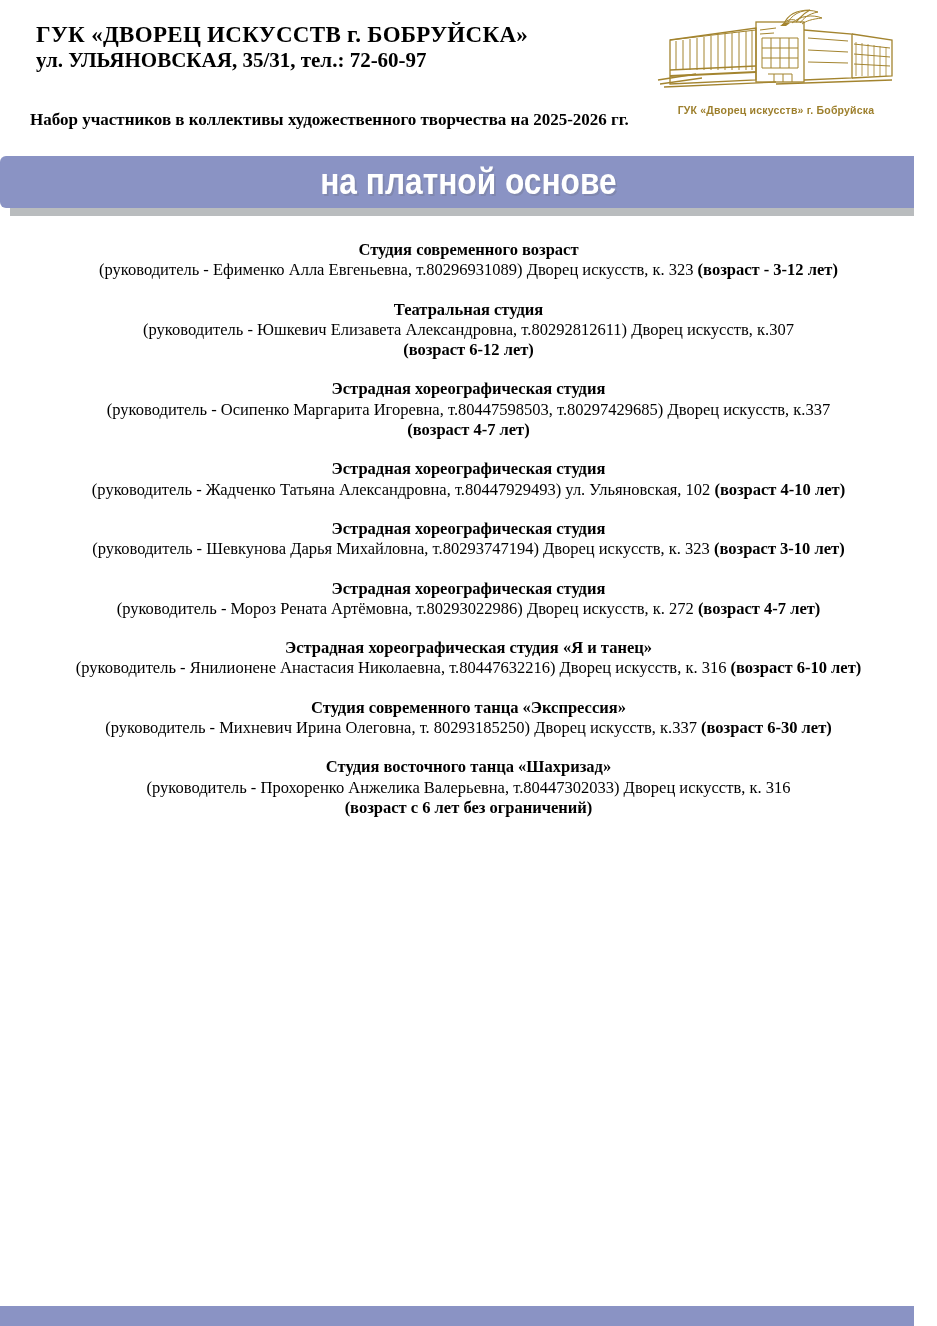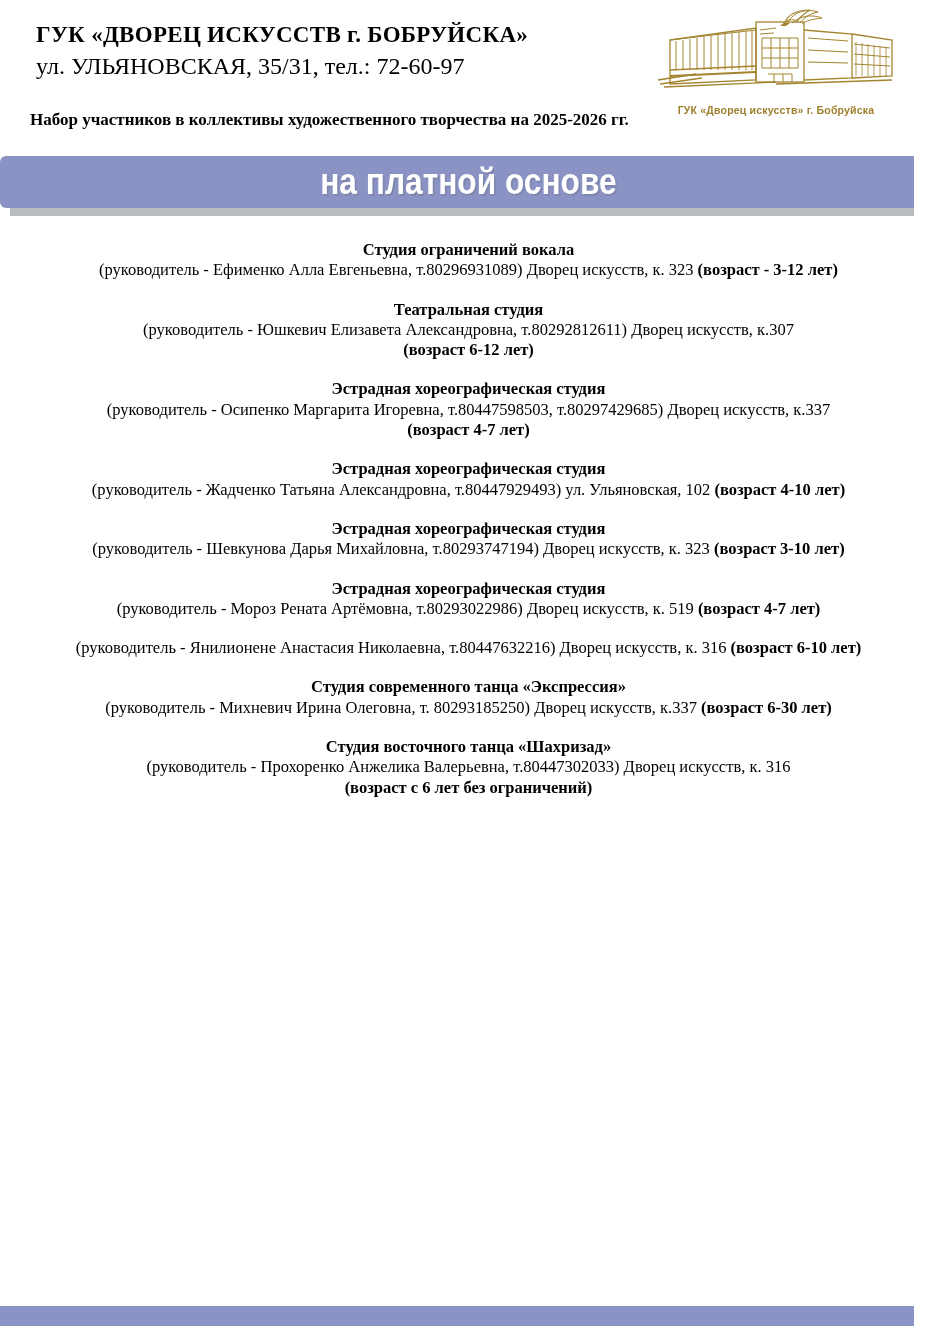--- a/index.html
+++ b/index.html
@@ -19,23 +19,22 @@
     top: 22px;
     width: 640px;
   }
   .org-name {
     font-size: 23px;
     font-weight: bold;
     letter-spacing: 0.3px;
     white-space: nowrap;
   }
   .address-line {
-    font-size: 24px;
-    font-weight: normal;
-    margin-top: 5px;
+    font-size: 21px;
+    font-weight: bold;
     white-space: nowrap;
   }
   
   .logo {
     position: absolute;
     right: 14px;
     top: 8px;
     width: 248px;
     text-align: center;
   }
@@ -164,21 +163,21 @@
   <div class="headline">Набор участников в коллективы художественного творчества на 2025-2026 гг.</div>
 
   <div class="banner">
     <span class="banner-text">на платной основе</span>
   </div>
   <div class="banner-shadow"></div>
 
   <div class="content">
 
     <div class="studio">
-      <div class="studio-title">Студия ограничений вокала</div>
+      <div class="studio-title">Студия современного возраст</div>
       <div><span>(руководитель - Ефименко Алла Евгеньевна, т.80296931089) Дворец искусств, к. 323 </span><span class="bold-part">(возраст - 3-12 лет)</span></div>
     </div>
 
     <div class="studio">
       <div class="studio-title">Театральная студия</div>
       <div><span>(руководитель - Юшкевич Елизавета Александровна, т.80292812611) Дворец искусств, к.307</span><span class="bold-part"></span></div>
       <div class="bold-part">(возраст 6-12 лет)</div>
     </div>
 
     <div class="studio">
@@ -192,24 +191,25 @@
       <div><span>(руководитель - Жадченко Татьяна Александровна, т.80447929493) ул. Ульяновская, 102 </span><span class="bold-part">(возраст 4-10 лет)</span></div>
     </div>
 
     <div class="studio">
       <div class="studio-title">Эстрадная хореографическая студия</div>
       <div><span>(руководитель - Шевкунова Дарья Михайловна, т.80293747194) Дворец искусств, к. 323 </span><span class="bold-part">(возраст 3-10 лет)</span></div>
     </div>
 
     <div class="studio">
       <div class="studio-title">Эстрадная хореографическая студия</div>
-      <div><span>(руководитель - Мороз Рената Артёмовна, т.80293022986) Дворец искусств, к. 519 </span><span class="bold-part">(возраст 4-7 лет)</span></div>
-    </div>
-
-    <div class="studio">
+      <div><span>(руководитель - Мороз Рената Артёмовна, т.80293022986) Дворец искусств, к. 272 </span><span class="bold-part">(возраст 4-7 лет)</span></div>
+    </div>
+
+    <div class="studio">
+      <div class="studio-title">Эстрадная хореографическая студия «Я и танец»</div>
       <div><span>(руководитель - Янилионене Анастасия Николаевна, т.80447632216) Дворец искусств, к. 316 </span><span class="bold-part">(возраст 6-10 лет)</span></div>
     </div>
 
 
     <div class="studio">
       <div class="studio-title">Студия современного танца «Экспрессия»</div>
       <div><span>(руководитель - Михневич Ирина Олеговна, т. 80293185250) Дворец искусств, к.337 </span><span class="bold-part">(возраст 6-30 лет)</span></div>
     </div>
 
     <div class="studio">

